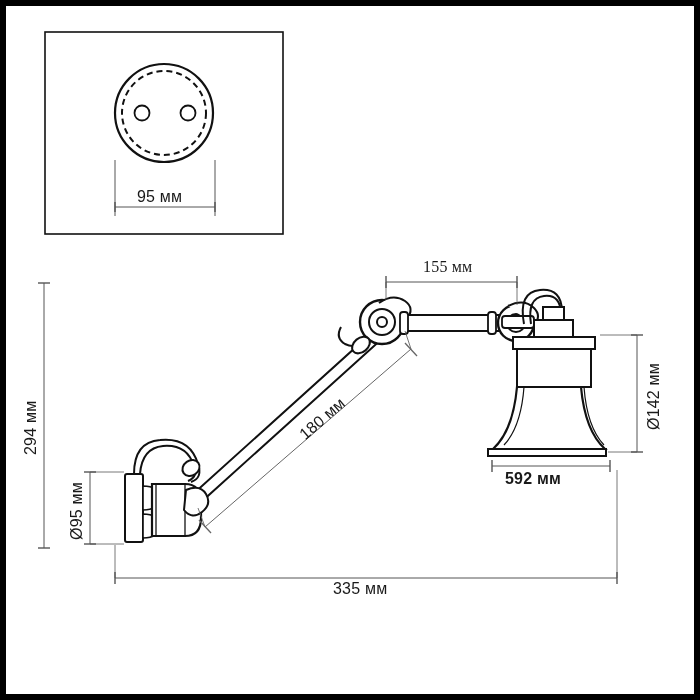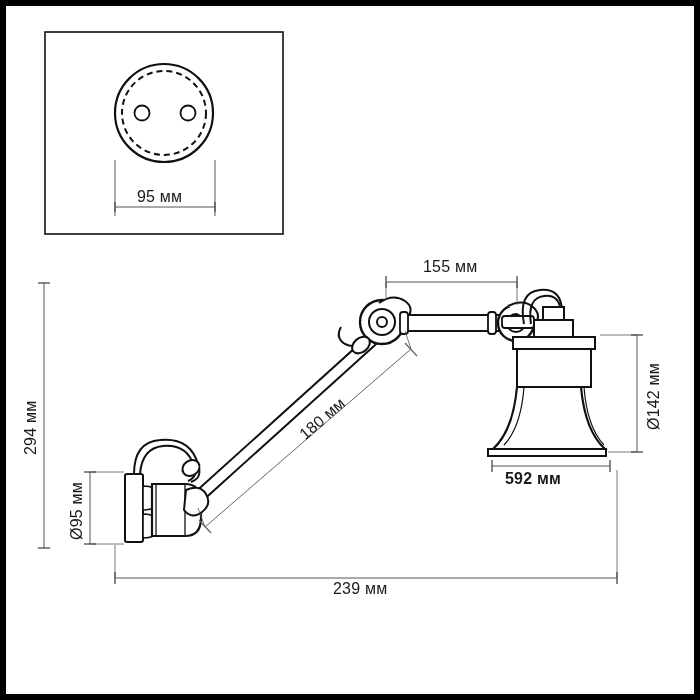--- a/index.html
+++ b/index.html
@@ -189,22 +189,22 @@
     </g>
 
   </svg>
 
   <div class="dim-label" style="left:137px; top:188px;">95 мм</div>
 
   <div class="dim-label rot90" style="left:22px; top:455px;">294 мм</div>
 
   <div class="dim-label rot90" style="left:68px; top:540px;">Ø95 мм</div>
 
-  <div class="dim-label" style="left:423px; top:258px;">155 мм</div>
+  <div class="dim-label" style="left:423px; top:258px;font-family:Liberation Serif, serif;">155 мм</div>
 
   <div class="dim-label" style="left:296px; top:430px; transform:rotate(-41deg); transform-origin:left top;">180 мм</div>
 
   <div class="dim-label rot90" style="left:645px; top:430px;">Ø142 мм</div>
 
   <div class="dim-label" style="left:505px; top:470px;font-weight:bold;">592 мм</div>
 
-  <div class="dim-label" style="left:333px; top:580px;">239 мм</div>
+  <div class="dim-label" style="left:333px; top:580px;">335 мм</div>
 </div>
 
 </body></html>

